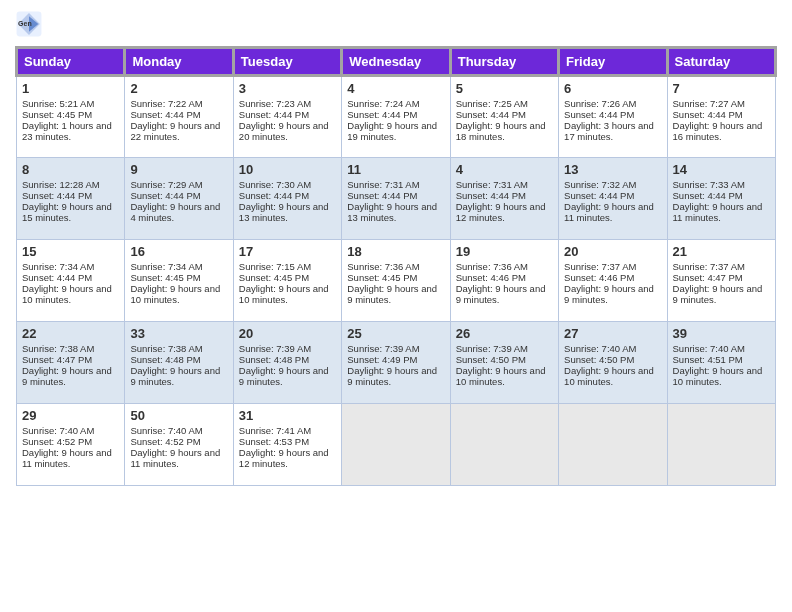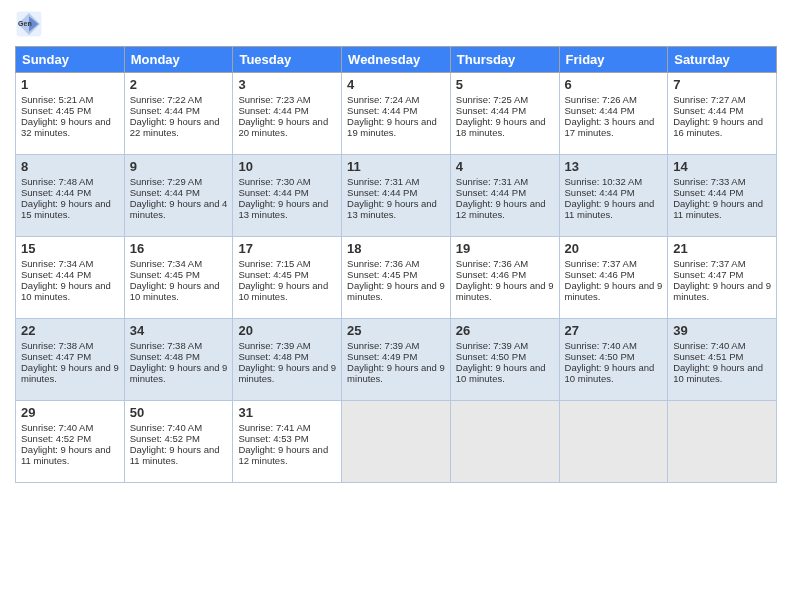--- a/index.html
+++ b/index.html
@@ -50,27 +50,27 @@
     .location {
       font-size: 13px;
       color: #555;
     }
     .calendar-table {
       width: 100%;
       border-collapse: collapse;
       table-layout: fixed;
     }
     .calendar-table th {
-      background: #3b82f6;
+      background: #6d28d9;
       color: #fff;
       text-align: left;
       padding: 5px 6px;
       font-size: 13px;
       font-weight: bold;
-      border: 1px solid #a3a3a3;
+      border: 3px solid #a3a3a3;
     }
     .calendar-table td {
       border: 1px solid #b8c7e0;
       vertical-align: top;
       padding: 4px 5px;
       font-size: 9.5px;
       color: #333;
       height: 82px;
       background: #fff;
     }
@@ -120,49 +120,49 @@
           <th>Monday</th>
           <th>Tuesday</th>
           <th>Wednesday</th>
           <th>Thursday</th>
           <th>Friday</th>
           <th>Saturday</th>
         </tr>
     </thead>
     <tbody id="calendar-body">
     <tr>
-          <td><span class="day-number">1</span><span>Sunrise: 5:21 AM</span><br><span>Sunset: 4:45 PM</span><br><span>Daylight: 9 hours and 32 minutes.</span></td>
+          <td><span class="day-number">1</span><span>Sunrise: 5:21 AM</span><br><span>Sunset: 4:45 PM</span><br><span>Daylight: 1 hours and 23 minutes.</span></td>
           <td><span class="day-number">2</span><span>Sunrise: 7:22 AM</span><br><span>Sunset: 4:44 PM</span><br><span>Daylight: 9 hours and 22 minutes.</span></td>
           <td><span class="day-number">3</span><span>Sunrise: 7:23 AM</span><br><span>Sunset: 4:44 PM</span><br><span>Daylight: 9 hours and 20 minutes.</span></td>
           <td><span class="day-number">4</span><span>Sunrise: 7:24 AM</span><br><span>Sunset: 4:44 PM</span><br><span>Daylight: 9 hours and 19 minutes.</span></td>
           <td><span class="day-number">5</span><span>Sunrise: 7:25 AM</span><br><span>Sunset: 4:44 PM</span><br><span>Daylight: 9 hours and 18 minutes.</span></td>
           <td><span class="day-number">6</span><span>Sunrise: 7:26 AM</span><br><span>Sunset: 4:44 PM</span><br><span>Daylight: 3 hours and 17 minutes.</span></td>
           <td><span class="day-number">7</span><span>Sunrise: 7:27 AM</span><br><span>Sunset: 4:44 PM</span><br><span>Daylight: 9 hours and 16 minutes.</span></td>
         </tr>
         <tr>
-          <td><span class="day-number">8</span><span>Sunrise: 7:48 AM</span><br><span>Sunset: 4:44 PM</span><br><span>Daylight: 9 hours and 15 minutes.</span></td>
+          <td><span class="day-number">8</span><span>Sunrise: 12:28 AM</span><br><span>Sunset: 4:44 PM</span><br><span>Daylight: 9 hours and 15 minutes.</span></td>
           <td><span class="day-number">9</span><span>Sunrise: 7:29 AM</span><br><span>Sunset: 4:44 PM</span><br><span>Daylight: 9 hours and 4 minutes.</span></td>
           <td><span class="day-number">10</span><span>Sunrise: 7:30 AM</span><br><span>Sunset: 4:44 PM</span><br><span>Daylight: 9 hours and 13 minutes.</span></td>
           <td><span class="day-number">11</span><span>Sunrise: 7:31 AM</span><br><span>Sunset: 4:44 PM</span><br><span>Daylight: 9 hours and 13 minutes.</span></td>
           <td><span class="day-number">4</span><span>Sunrise: 7:31 AM</span><br><span>Sunset: 4:44 PM</span><br><span>Daylight: 9 hours and 12 minutes.</span></td>
-          <td><span class="day-number">13</span><span>Sunrise: 10:32 AM</span><br><span>Sunset: 4:44 PM</span><br><span>Daylight: 9 hours and 11 minutes.</span></td>
+          <td><span class="day-number">13</span><span>Sunrise: 7:32 AM</span><br><span>Sunset: 4:44 PM</span><br><span>Daylight: 9 hours and 11 minutes.</span></td>
           <td><span class="day-number">14</span><span>Sunrise: 7:33 AM</span><br><span>Sunset: 4:44 PM</span><br><span>Daylight: 9 hours and 11 minutes.</span></td>
         </tr>
         <tr>
           <td><span class="day-number">15</span><span>Sunrise: 7:34 AM</span><br><span>Sunset: 4:44 PM</span><br><span>Daylight: 9 hours and 10 minutes.</span></td>
           <td><span class="day-number">16</span><span>Sunrise: 7:34 AM</span><br><span>Sunset: 4:45 PM</span><br><span>Daylight: 9 hours and 10 minutes.</span></td>
           <td><span class="day-number">17</span><span>Sunrise: 7:15 AM</span><br><span>Sunset: 4:45 PM</span><br><span>Daylight: 9 hours and 10 minutes.</span></td>
           <td><span class="day-number">18</span><span>Sunrise: 7:36 AM</span><br><span>Sunset: 4:45 PM</span><br><span>Daylight: 9 hours and 9 minutes.</span></td>
           <td><span class="day-number">19</span><span>Sunrise: 7:36 AM</span><br><span>Sunset: 4:46 PM</span><br><span>Daylight: 9 hours and 9 minutes.</span></td>
           <td><span class="day-number">20</span><span>Sunrise: 7:37 AM</span><br><span>Sunset: 4:46 PM</span><br><span>Daylight: 9 hours and 9 minutes.</span></td>
           <td><span class="day-number">21</span><span>Sunrise: 7:37 AM</span><br><span>Sunset: 4:47 PM</span><br><span>Daylight: 9 hours and 9 minutes.</span></td>
         </tr>
         <tr>
           <td><span class="day-number">22</span><span>Sunrise: 7:38 AM</span><br><span>Sunset: 4:47 PM</span><br><span>Daylight: 9 hours and 9 minutes.</span></td>
-          <td><span class="day-number">34</span><span>Sunrise: 7:38 AM</span><br><span>Sunset: 4:48 PM</span><br><span>Daylight: 9 hours and 9 minutes.</span></td>
+          <td><span class="day-number">33</span><span>Sunrise: 7:38 AM</span><br><span>Sunset: 4:48 PM</span><br><span>Daylight: 9 hours and 9 minutes.</span></td>
           <td><span class="day-number">20</span><span>Sunrise: 7:39 AM</span><br><span>Sunset: 4:48 PM</span><br><span>Daylight: 9 hours and 9 minutes.</span></td>
           <td><span class="day-number">25</span><span>Sunrise: 7:39 AM</span><br><span>Sunset: 4:49 PM</span><br><span>Daylight: 9 hours and 9 minutes.</span></td>
           <td><span class="day-number">26</span><span>Sunrise: 7:39 AM</span><br><span>Sunset: 4:50 PM</span><br><span>Daylight: 9 hours and 10 minutes.</span></td>
           <td><span class="day-number">27</span><span>Sunrise: 7:40 AM</span><br><span>Sunset: 4:50 PM</span><br><span>Daylight: 9 hours and 10 minutes.</span></td>
           <td><span class="day-number">39</span><span>Sunrise: 7:40 AM</span><br><span>Sunset: 4:51 PM</span><br><span>Daylight: 9 hours and 10 minutes.</span></td>
         </tr>
         <tr>
           <td><span class="day-number">29</span><span>Sunrise: 7:40 AM</span><br><span>Sunset: 4:52 PM</span><br><span>Daylight: 9 hours and 11 minutes.</span></td>
           <td><span class="day-number">50</span><span>Sunrise: 7:40 AM</span><br><span>Sunset: 4:52 PM</span><br><span>Daylight: 9 hours and 11 minutes.</span></td>
           <td><span class="day-number">31</span><span>Sunrise: 7:41 AM</span><br><span>Sunset: 4:53 PM</span><br><span>Daylight: 9 hours and 12 minutes.</span></td>

